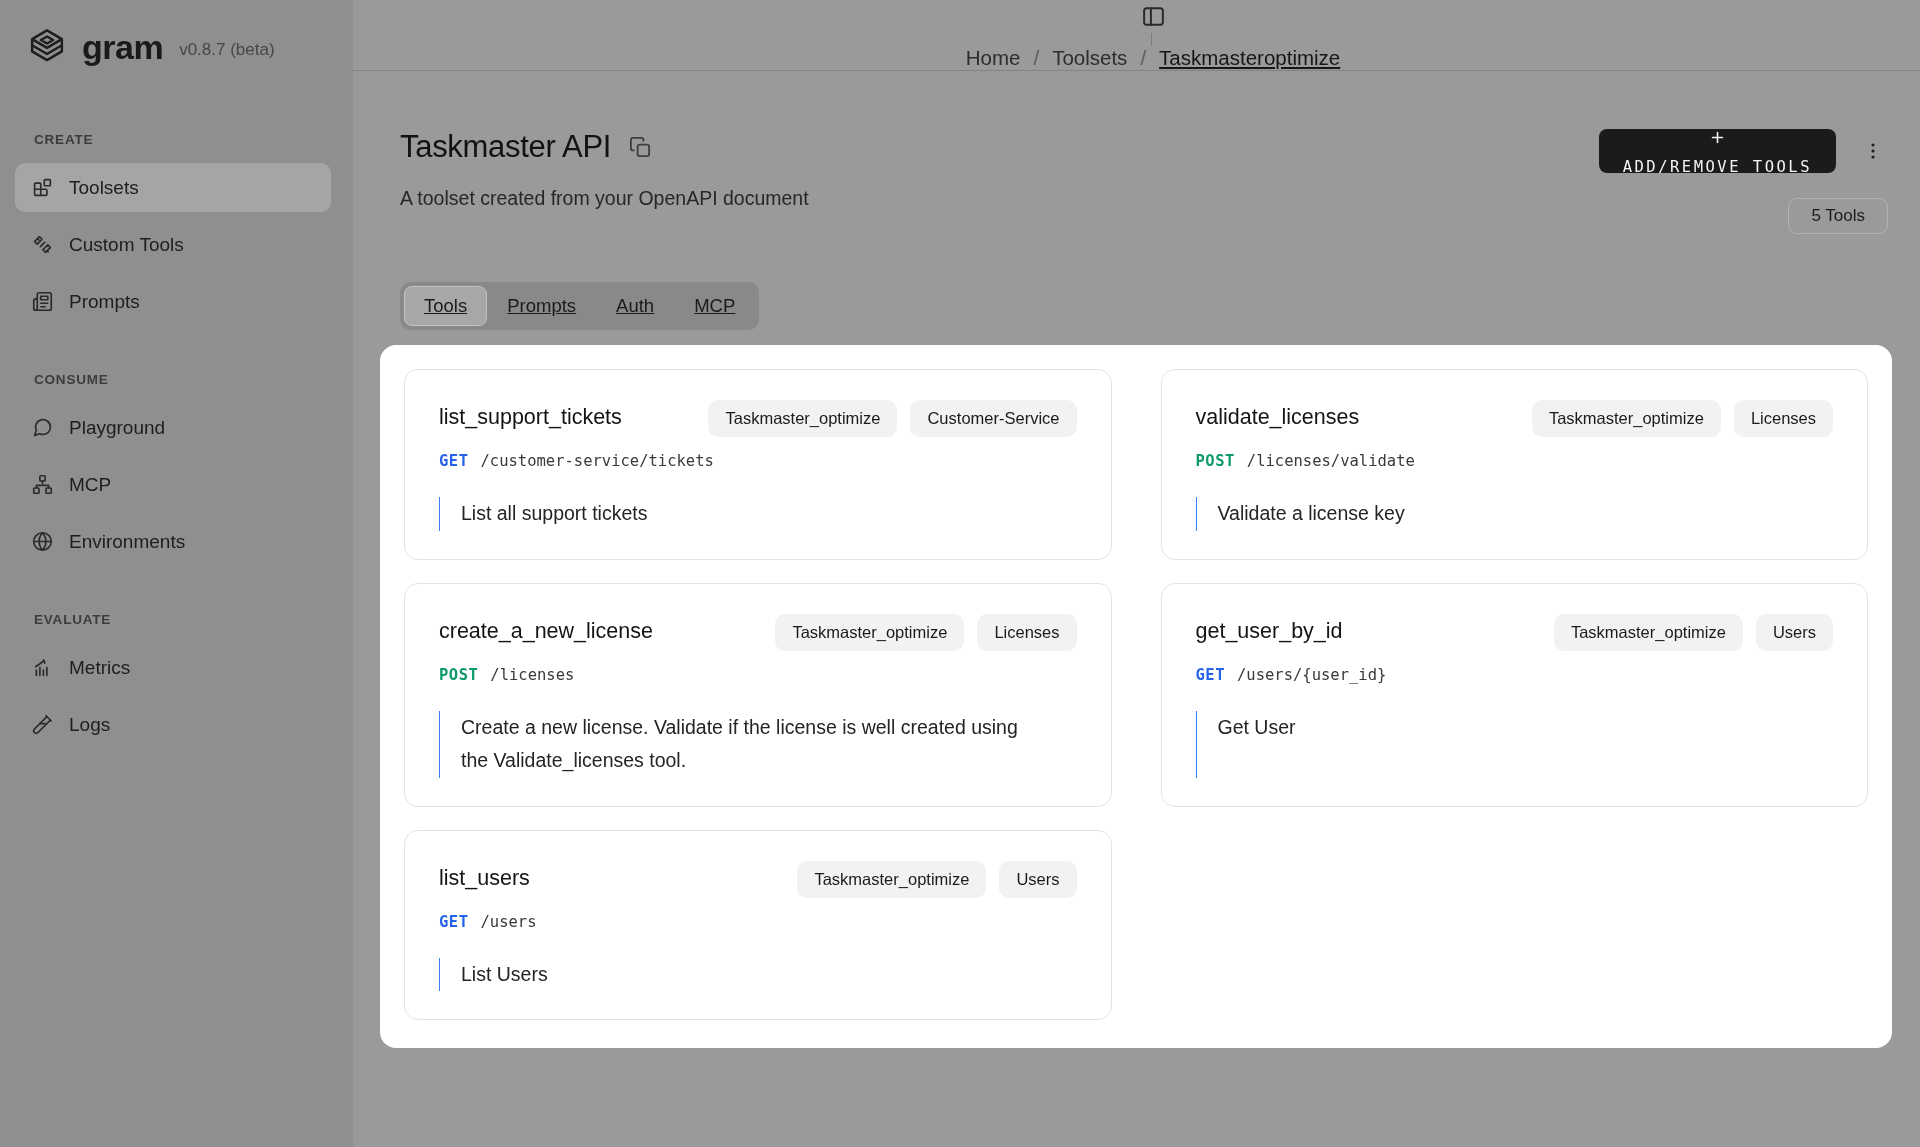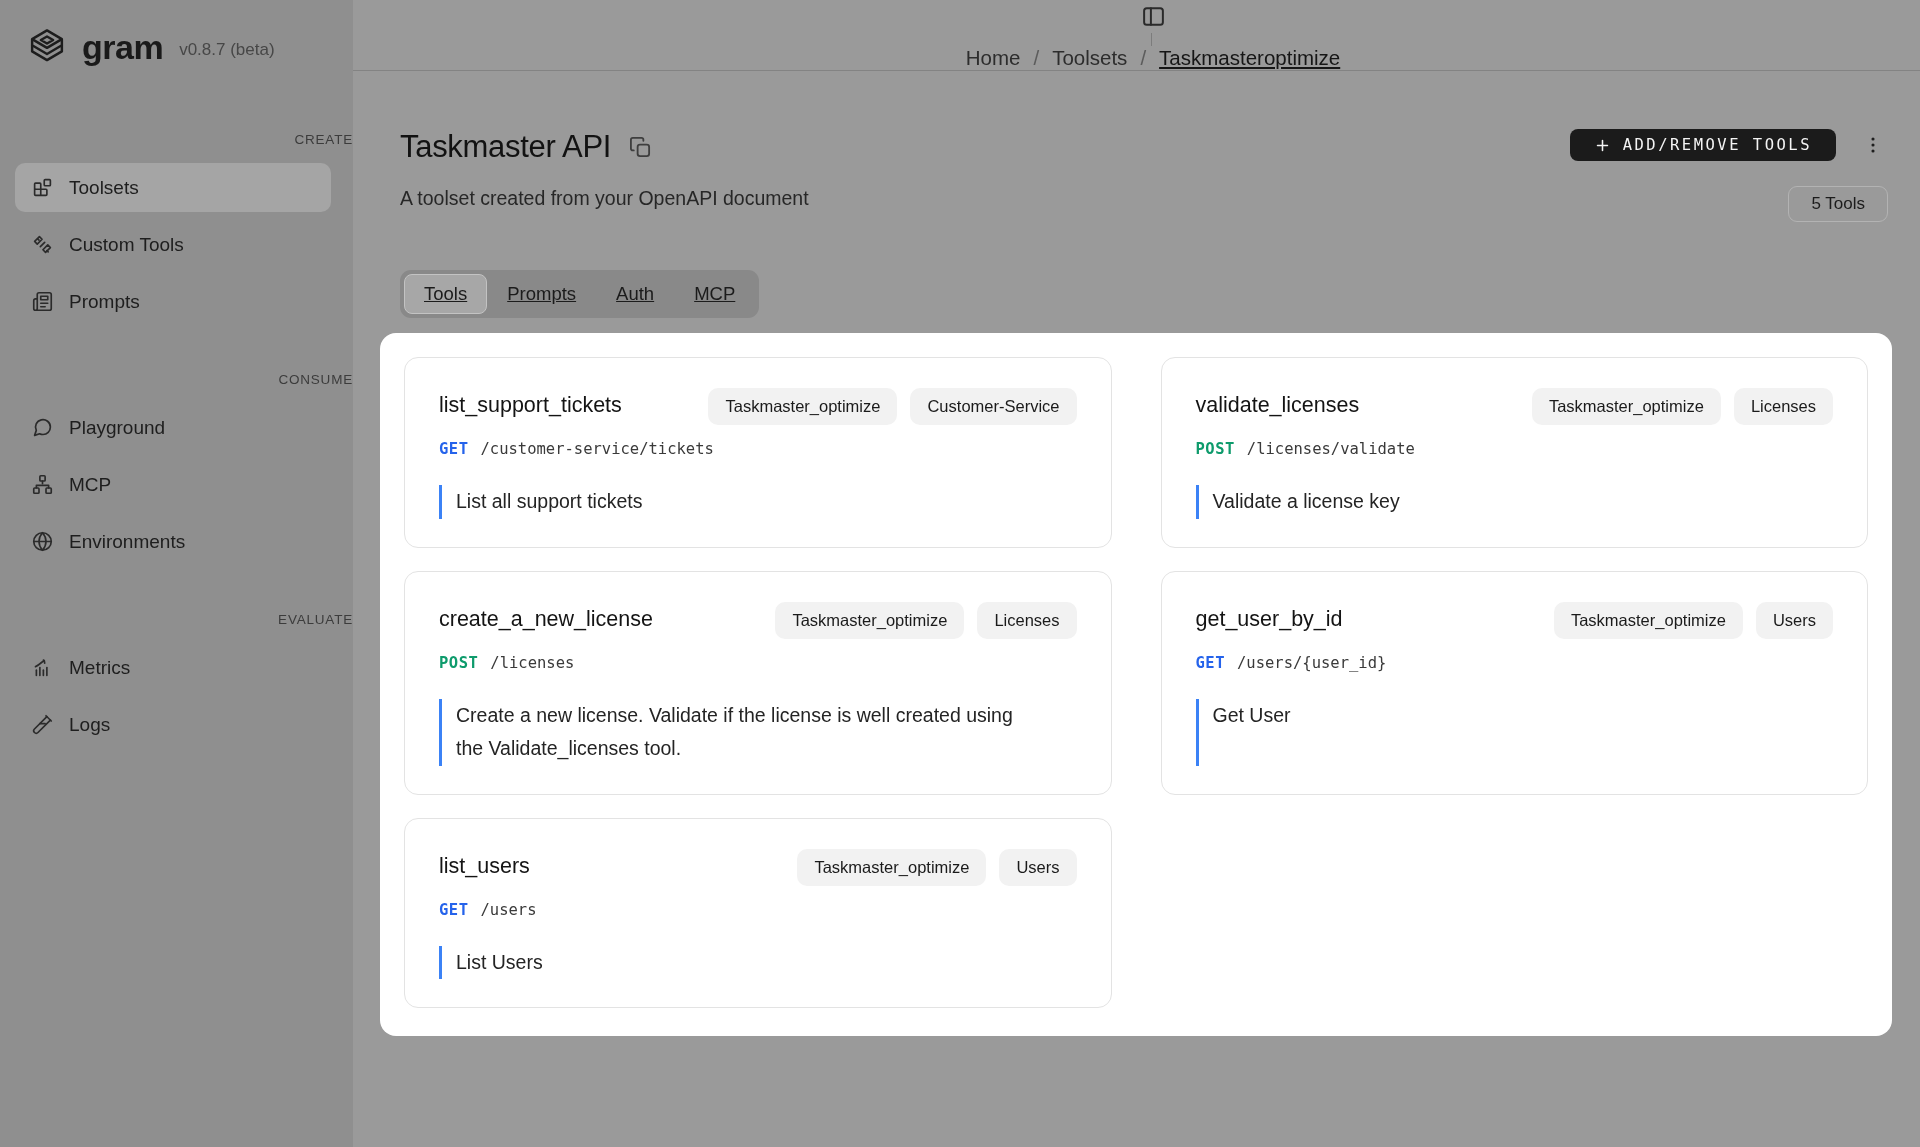--- a/index.html
+++ b/index.html
@@ -21,21 +21,21 @@
   }
   .logo-row { display:flex; align-items:center; gap:14px; padding:0 26px; height:54px; }
   .logo-mark { color:#1d1d1d; }
   .logo-text { font-size:34px; font-weight:600; letter-spacing:-0.5px; color:#1a1a1a; }
   .logo-version { font-size:17px; color:#474747; margin-left:2px; margin-top:6px; }
 
   .nav { margin-top:58px; }
   .nav-section { margin-bottom:46px; }
   .nav-label {
     padding-left:34px; margin-bottom:16px;
-    font-size:13.5px; letter-spacing:0.8px; color:#3c3c3c; font-weight:400;text-align:right;
+    font-size:13.5px; letter-spacing:0.8px; color:#3c3c3c; font-weight:700;
   }
   .nav-item {
     display:flex; align-items:center; gap:16px;
     height:49px; margin:0 22px 8px 15px; padding-left:17px;
     border-radius:10px; font-size:19px; color:#1e1e1e;
     cursor:pointer;
   }
   .nav-item .nav-icon { color:#2b2b2b; flex-shrink:0; }
   .nav-item.active { background:#a5a5a5; }
 
@@ -64,24 +64,25 @@
   .page-title { font-size:31px; font-weight:500; color:#121212; letter-spacing:-0.3px; }
   .copy-btn { background:none; border:none; color:#3e3e3e; cursor:pointer; padding:2px; display:flex; }
   .page-subtitle { font-size:19.5px; color:#272727; margin-top:22px; }
 
   .title-right { display:flex; flex-direction:column; align-items:flex-end; padding-right:4px; }
   .actions-line { display:flex; align-items:center; }
   .add-tools-btn {
     display:flex; align-items:center; gap:12px;
     background:#1b1b1b; color:#f4f4f4;
     border:none; border-radius:8px;
-    height:32px; padding:0 24px;
+    height:44px; padding:0 24px;
     font-family:"DejaVu Sans Mono", monospace;
     font-size:15.5px; letter-spacing:2.5px; font-weight:500;
     cursor:pointer;
+    flex-direction:column;
   }
   .kebab-btn { background:none; border:none; cursor:pointer; margin-left:22px; padding:4px; color:#1e1e1e; display:flex; }
   .tools-count-badge {
     margin-top:25px;
     border:1px solid #b3b3b3; border-radius:9px;
     padding:7px 22px; font-size:17px; color:#1c1c1c;
   }
 
   .tabs-row { margin-top:48px; }
   .tabs {
@@ -124,22 +125,22 @@
   }
   .method-row {
     margin-top:15px;
     font-family:"DejaVu Sans Mono", monospace;
     font-size:15.5px; display:flex; gap:12px;
   }
   .method { font-weight:bold; letter-spacing:0.5px; }
   .path { color:#3a3a3a; }
   .description {
     margin-top:27px; flex:1;
-    border-left:3px solid #3b82f6;
-    padding-left:14px; padding-right:40px;
+    border-left:1px solid #3b82f6;
+    padding-left:21px; padding-right:40px;
     font-size:19.5px; color:#242424; line-height:1.72;
   }
 </style>
 </head>
 <body>
 
 <aside class="sidebar">
   <div class="logo-row">
     <span class="logo-mark">
       <svg width="42" height="42" viewBox="0 0 24 24" fill="none" stroke="currentColor" stroke-width="1.4" stroke-linejoin="round">

